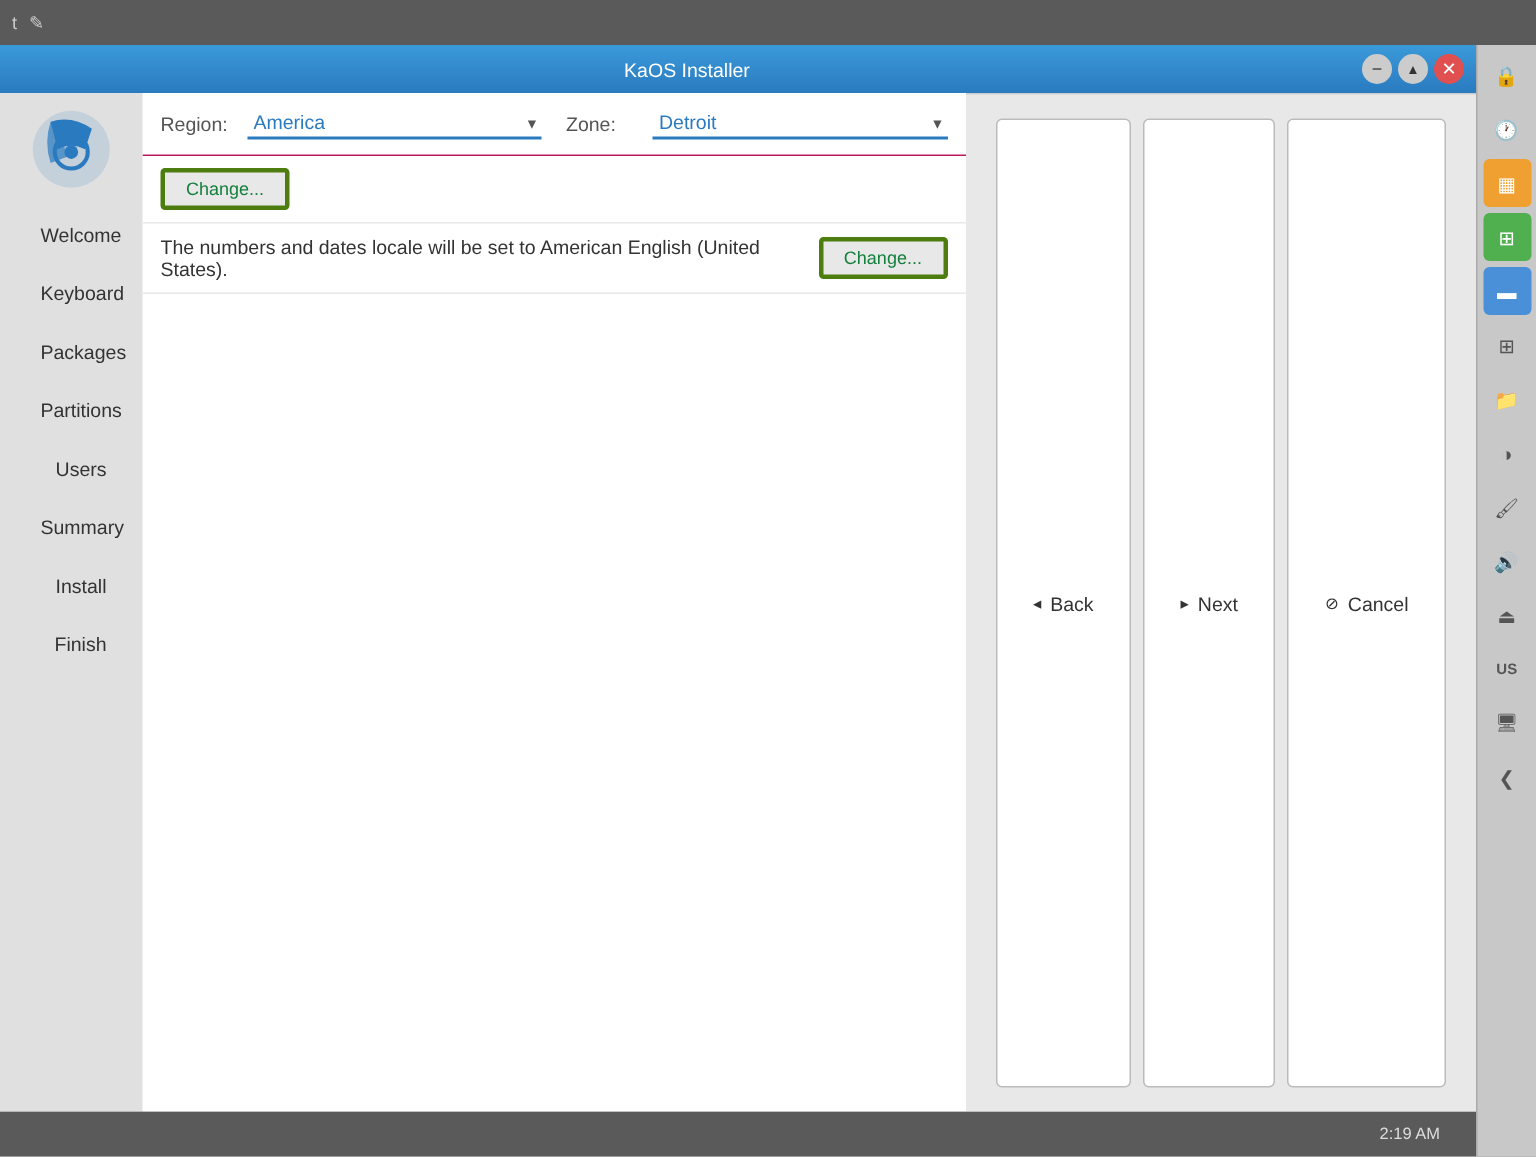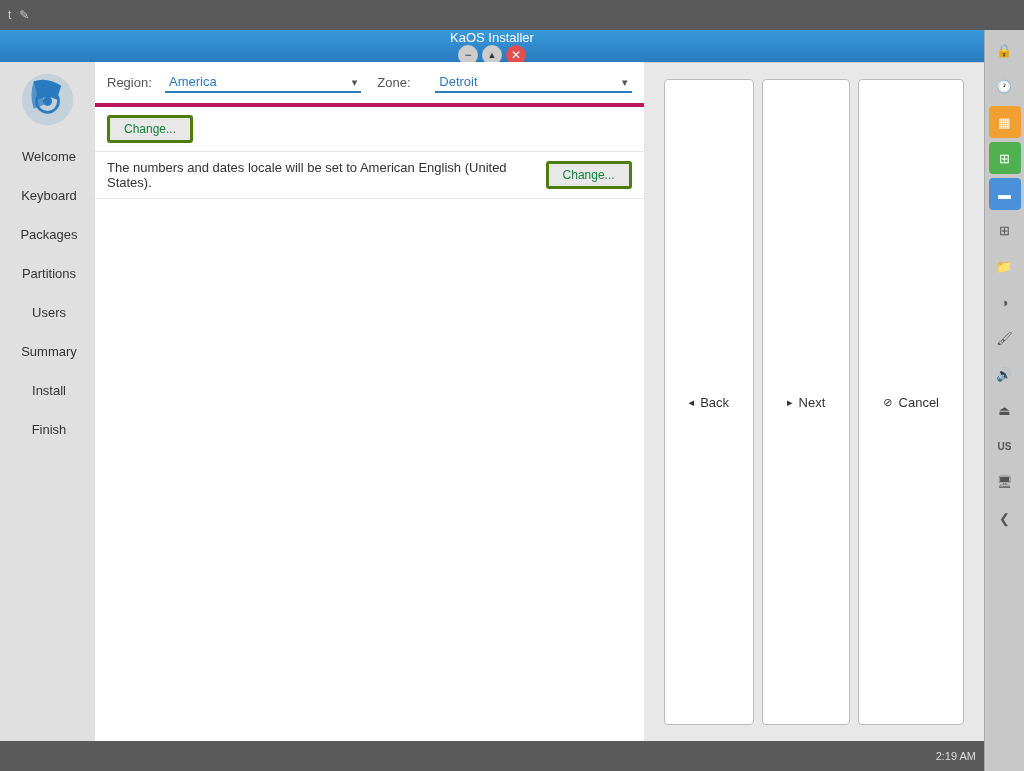--- a/index.html
+++ b/index.html
@@ -55,21 +55,21 @@
 
     
     .bottom-bar {
       position: absolute;
       bottom: 0; left: 0; right: 40px;
       height: 30px;
       background: #5a5a5a;
       display: flex;
       align-items: center;
       justify-content: flex-end;
-      padding: 0 8px;
+      padding: 0 24px;
       color: #ddd;
       font-size: 11px;
       gap: 8px;
     }
 
     
     .installer-window {
       position: absolute;
       top: 30px;
       left: 0;
@@ -84,21 +84,20 @@
     .title-bar {
       background: linear-gradient(to bottom, #3a9ad9, #2a7abf);
       height: 32px;
       display: flex;
       align-items: center;
       justify-content: space-between;
       padding: 0 8px;
       color: white;
       font-size: 13px;
       font-weight: 500;
-      flex-direction: column;
     }
     .title-bar-left {
       display: flex;
       align-items: center;
       gap: 8px;
     }
     .title-bar-controls {
       display: flex;
       align-items: center;
       gap: 4px;
@@ -137,22 +136,22 @@
       display: flex;
       justify-content: center;
       margin-bottom: 10px;
     }
     .kaos-logo {
       width: 55px;
       height: 55px;
     }
 
     .nav-item {
-      padding: 12px 8px;
-      text-align: center;
+      padding: 12px 24px;
+      text-align: right;
       cursor: pointer;
       font-size: 13px;
       color: #333;
       border-left: 3px solid transparent;
     }
     .nav-item.active {
       color: #2a7abf;
       font-weight: 600;
       border-left: 3px solid #2a7abf;
       background: rgba(42, 122, 191, 0.08);
@@ -216,21 +215,21 @@
       display: flex;
       flex-direction: column;
       padding: 0;
     }
 
     .region-zone-row {
       display: flex;
       align-items: center;
       padding: 10px 12px;
       gap: 16px;
-      border-bottom: 4px solid #be185d;
+      border-bottom: 1px solid #be185d;
     }
 
     .field-group {
       display: flex;
       align-items: center;
       gap: 8px;
       flex: 1;
     }
     .field-label {
       font-size: 13px;

